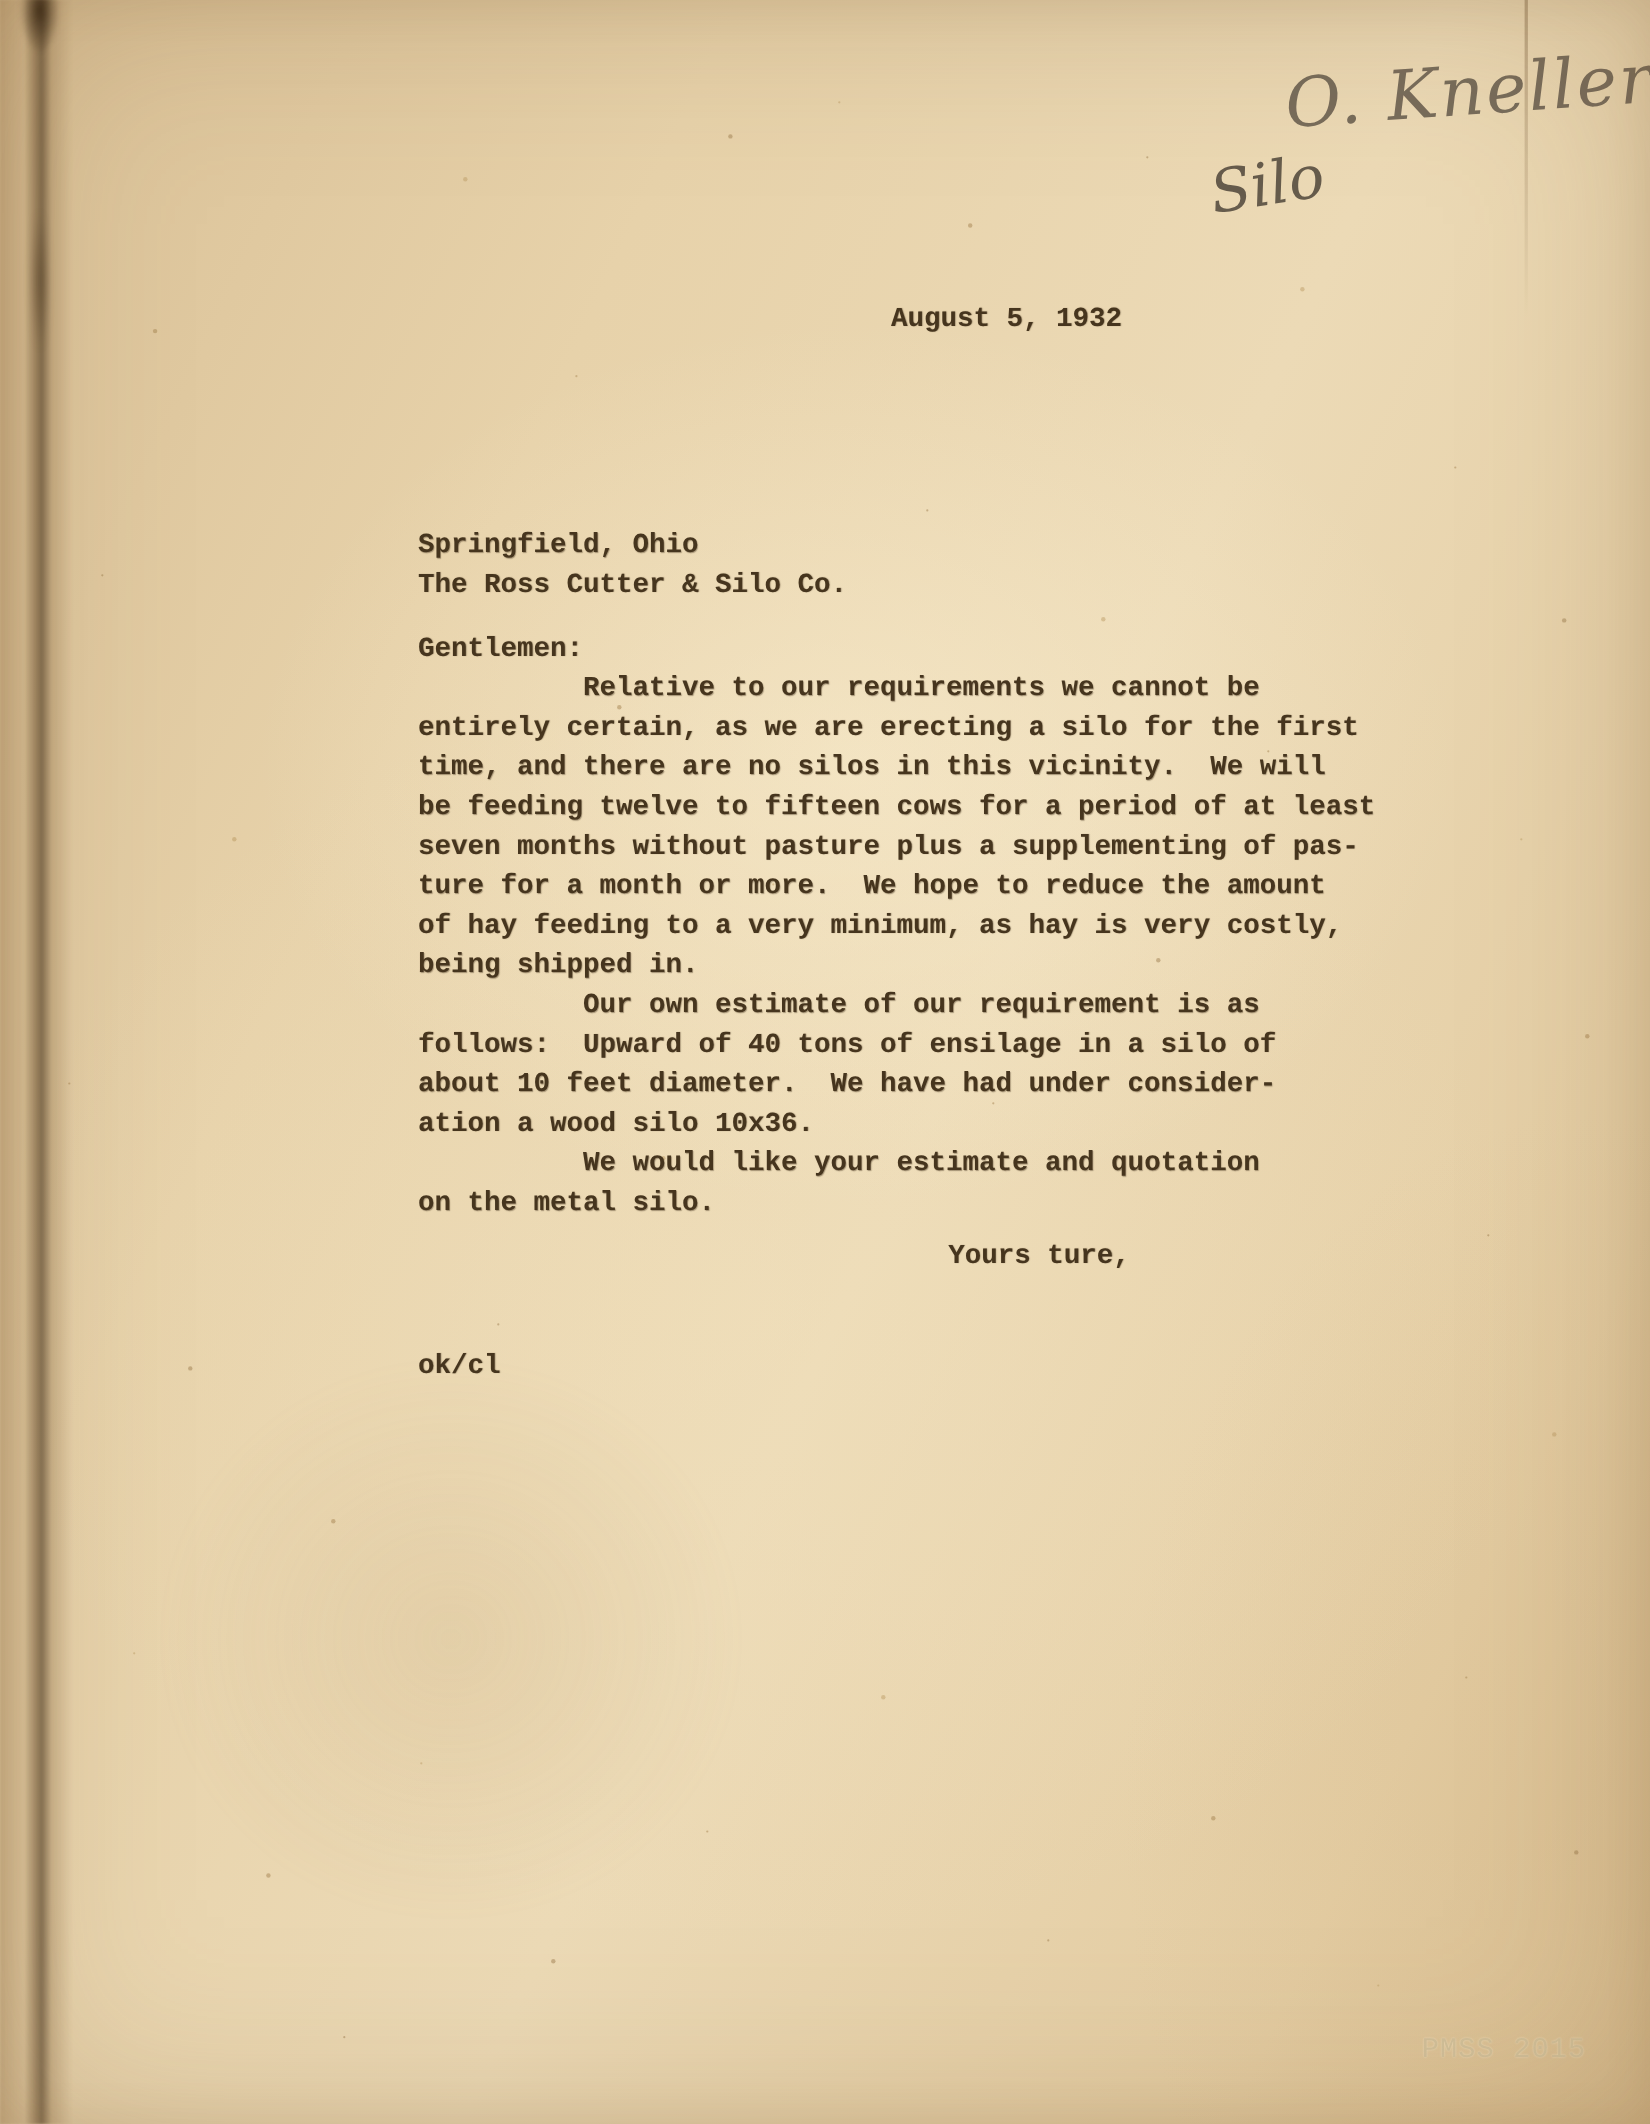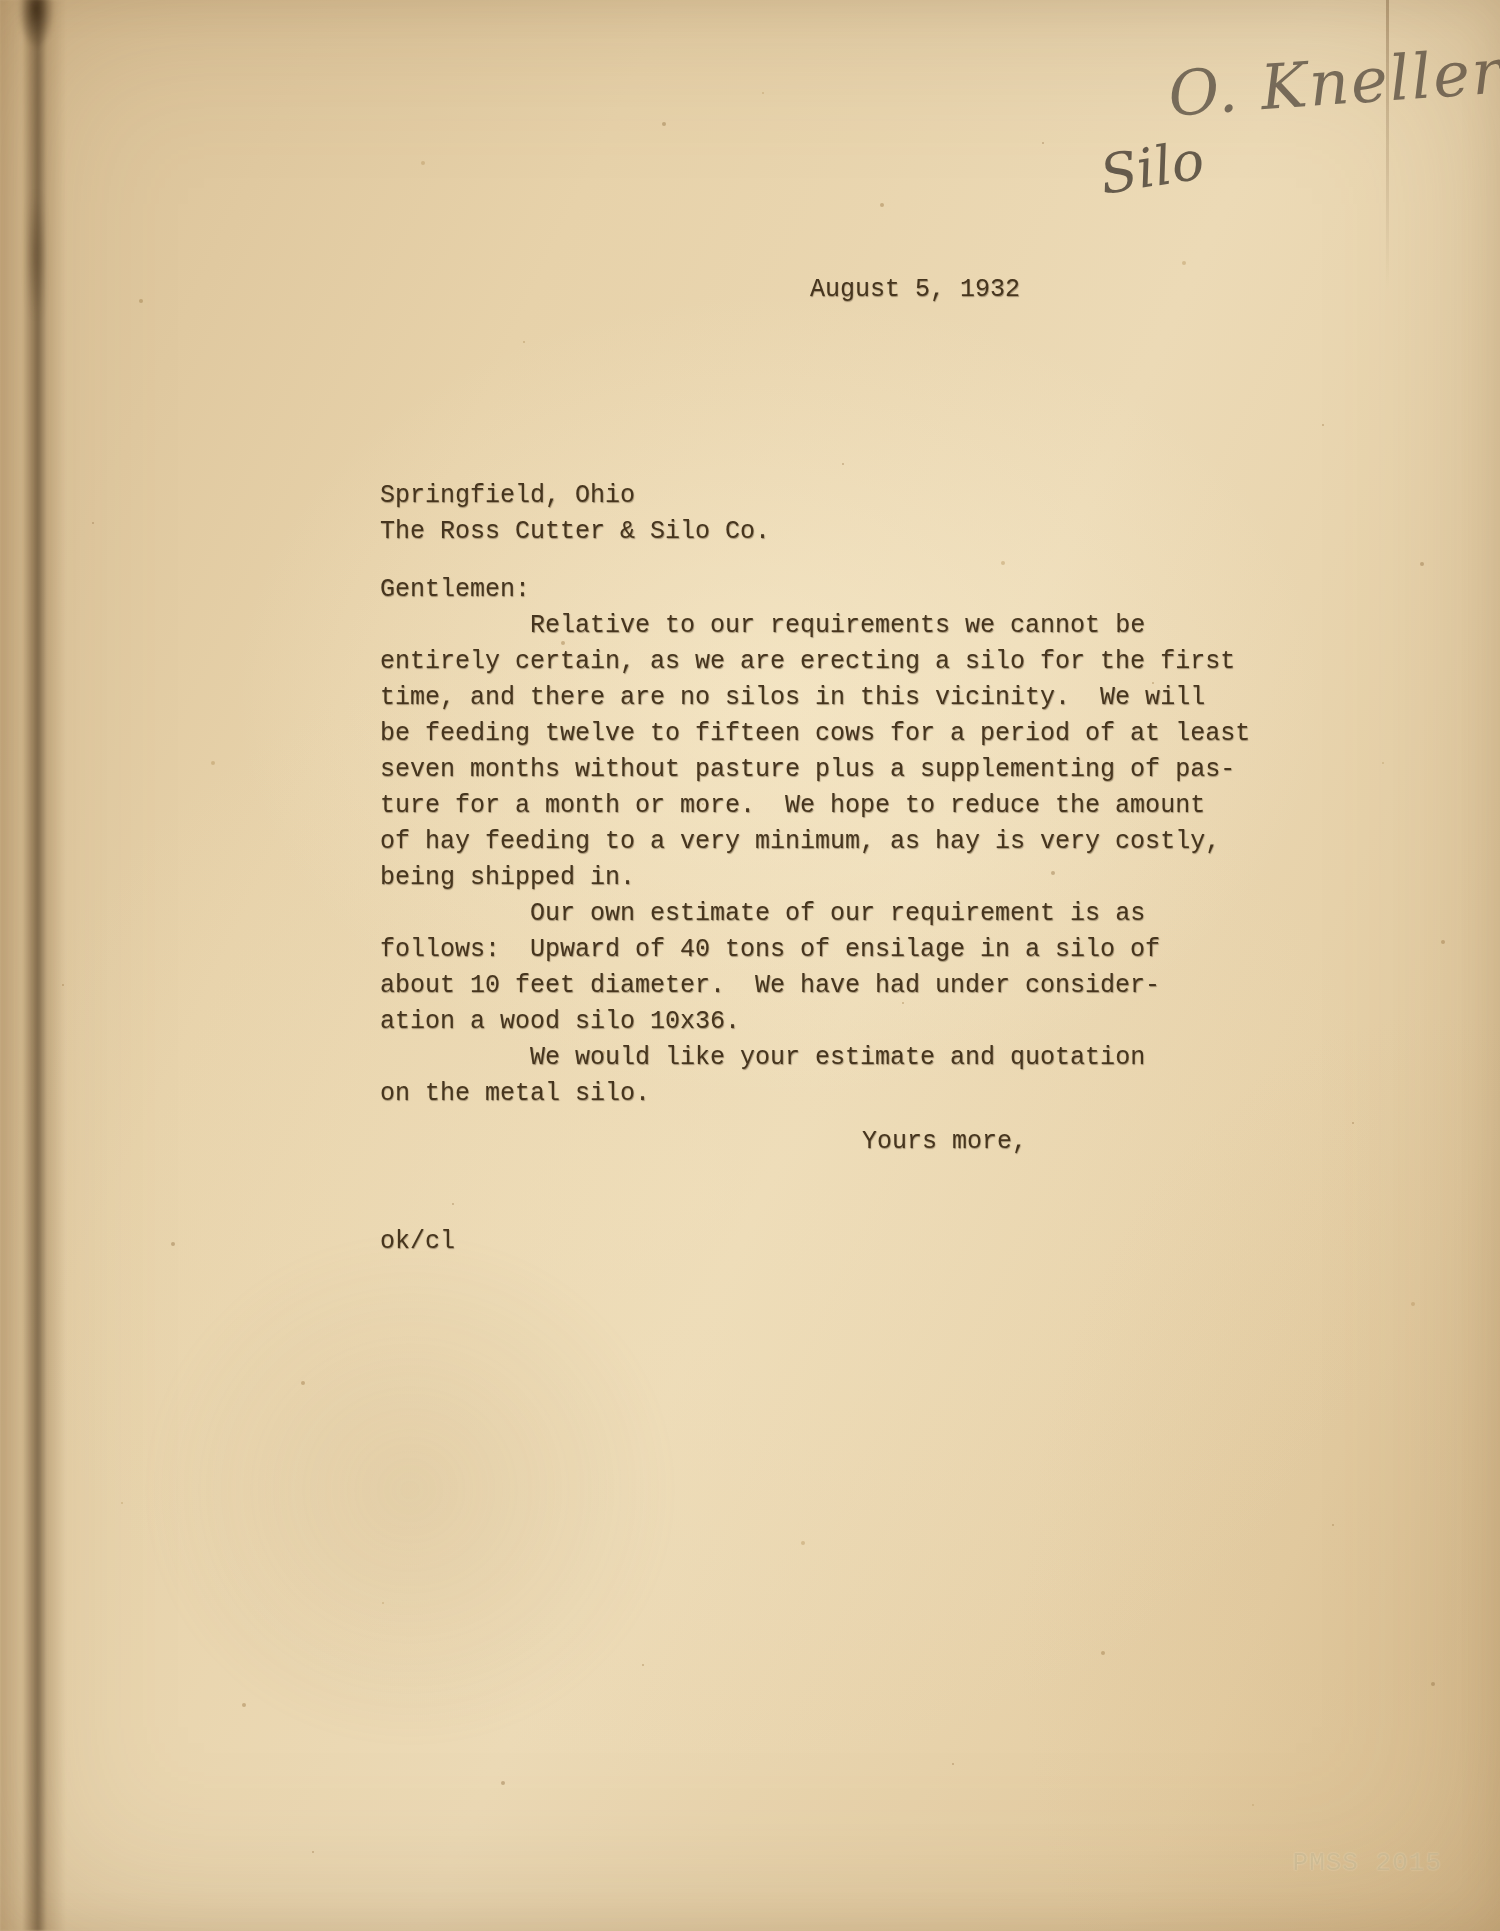--- a/index.html
+++ b/index.html
@@ -120,21 +120,21 @@
       562px 642px 0 1px rgba(166,132,82,0.5),
       842px 463px 0 0 rgba(150,118,70,0.45),
       1002px 562px 0 1px rgba(190,158,104,0.5),
       1152px 682px 0 0 rgba(166,132,82,0.5);
   }
 
   .typed {
     font-family: "Liberation Mono", "DejaVu Sans Mono", monospace;
     font-size: 25px;
     line-height: 36px;
-    font-weight: normal;
+    font-weight: bold;
     color: #46351e;
     text-shadow: 0.6px 0.6px 1px rgba(70, 53, 30, 0.45);
   }
 
   .date {
     position: absolute;
     left: 810px;
     top: 272px;
   }
 
@@ -229,21 +229,21 @@
 being shipped in.</div>
 
     <div class="para">          Our own estimate of our requirement is as
 follows:  Upward of 40 tons of ensilage in a silo of
 about 10 feet diameter.  We have had under consider-
 ation a wood silo 10x36.</div>
 
     <div class="para">          We would like your estimate and quotation
 on the metal silo.</div>
 
-    <div class="closing">Yours more,</div>
+    <div class="closing">Yours ture,</div>
 
     <div class="reference">ok/cl</div>
 
   </div>
 
   <div class="watermark">PMSS 2015</div>
 
   <div class="vignette"></div>
 
 </div>

